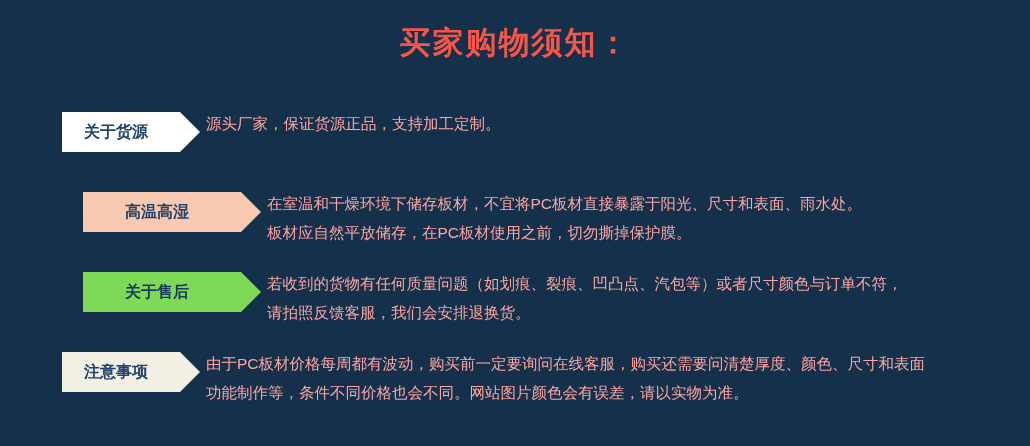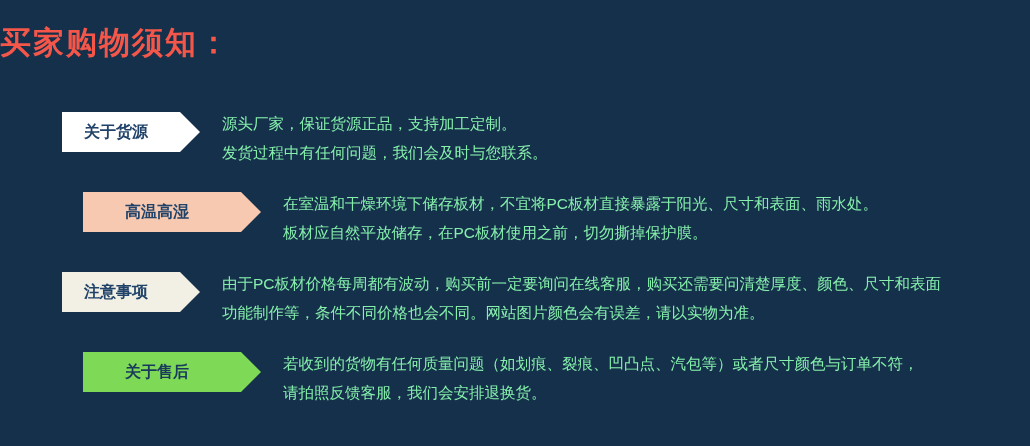--- a/index.html
+++ b/index.html
@@ -17,20 +17,21 @@
     position: relative;
     width: 1030px;
     height: 446px;
     background: #14304a;
   }
   .page-title {
     position: absolute;
     top: 22px;
     left: 0;
     width: 1030px;
+    text-align: center;
     font-size: 31px;
     font-weight: bold;
     color: #f4564a;
     letter-spacing: 2px;
   }
   .rows {
     position: absolute;
     top: 112px;
     left: 0;
     width: 1030px;
@@ -65,75 +66,74 @@
   .row-1 .tag { margin-left: 62px; width: 118px; background: #ffffff; color: #21436a; }
   .row-1 .tag .arrow { border-left: 20px solid #ffffff; }
   .row-2 .tag { margin-left: 83px; width: 158px; background: #f6c9b0; color: #21436a; }
   .row-2 .tag .arrow { border-left: 20px solid #f6c9b0; }
   .row-3 .tag { margin-left: 62px; width: 118px; background: #f2f0e4; color: #21436a; }
   .row-3 .tag .arrow { border-left: 20px solid #f2f0e4; }
   .row-4 .tag { margin-left: 83px; width: 158px; background: #7ed957; color: #1a3a5c; }
   .row-4 .tag .arrow { border-left: 20px solid #7ed957; }
 
   .text {
-    color: #86efac;
+    color: #fca5a5;
     font-size: 15.5px;
     line-height: 29px;
-    margin-left: 42px;
+    margin-left: 26px;
     margin-top: -3px;
   }
   .text .line { white-space: nowrap; }
 </style>
 </head>
 <body>
 
 <div class="page">
 
   <div class="page-title">买家购物须知：</div>
 
   <div class="rows">
 
     <div class="row row-1">
       <div class="tag">
         <span>关于货源</span>
         <span class="arrow"></span>
       </div>
       <div class="text">
         <div class="line">源头厂家，保证货源正品，支持加工定制。</div>
-        <div class="line">发货过程中有任何问题，我们会及时与您联系。</div>
       </div>
     </div>
 
     <div class="row row-2">
       <div class="tag">
         <span>高温高湿</span>
         <span class="arrow"></span>
       </div>
       <div class="text">
         <div class="line">在室温和干燥环境下储存板材，不宜将PC板材直接暴露于阳光、尺寸和表面、雨水处。</div>
         <div class="line">板材应自然平放储存，在PC板材使用之前，切勿撕掉保护膜。</div>
       </div>
     </div>
 
+    <div class="row row-4">
+      <div class="tag">
+        <span>关于售后</span>
+        <span class="arrow"></span>
+      </div>
+      <div class="text">
+        <div class="line">若收到的货物有任何质量问题（如划痕、裂痕、凹凸点、汽包等）或者尺寸颜色与订单不符，</div>
+        <div class="line">请拍照反馈客服，我们会安排退换货。</div>
+      </div>
+    </div>
+
     <div class="row row-3">
       <div class="tag">
         <span>注意事项</span>
         <span class="arrow"></span>
       </div>
       <div class="text">
         <div class="line">由于PC板材价格每周都有波动，购买前一定要询问在线客服，购买还需要问清楚厚度、颜色、尺寸和表面</div>
         <div class="line">功能制作等，条件不同价格也会不同。网站图片颜色会有误差，请以实物为准。</div>
       </div>
     </div>
 
-    <div class="row row-4">
-      <div class="tag">
-        <span>关于售后</span>
-        <span class="arrow"></span>
-      </div>
-      <div class="text">
-        <div class="line">若收到的货物有任何质量问题（如划痕、裂痕、凹凸点、汽包等）或者尺寸颜色与订单不符，</div>
-        <div class="line">请拍照反馈客服，我们会安排退换货。</div>
-      </div>
-    </div>
-
   </div>
 </div>
 
 </body></html>

